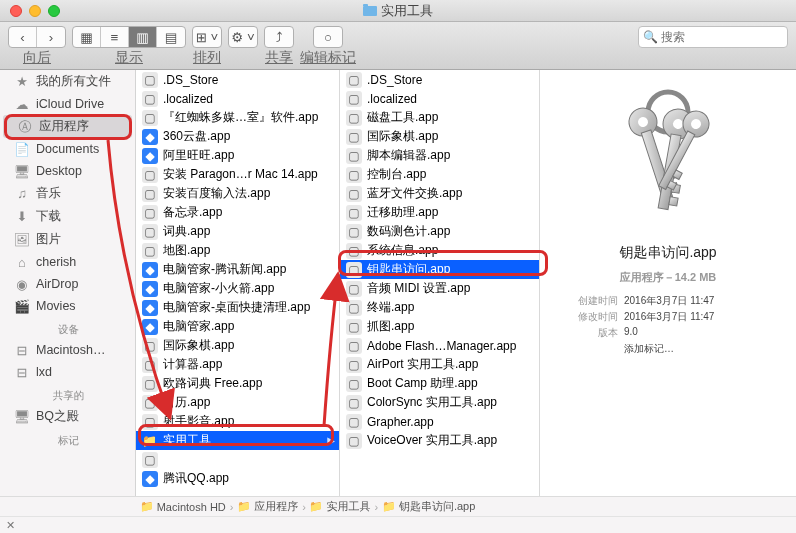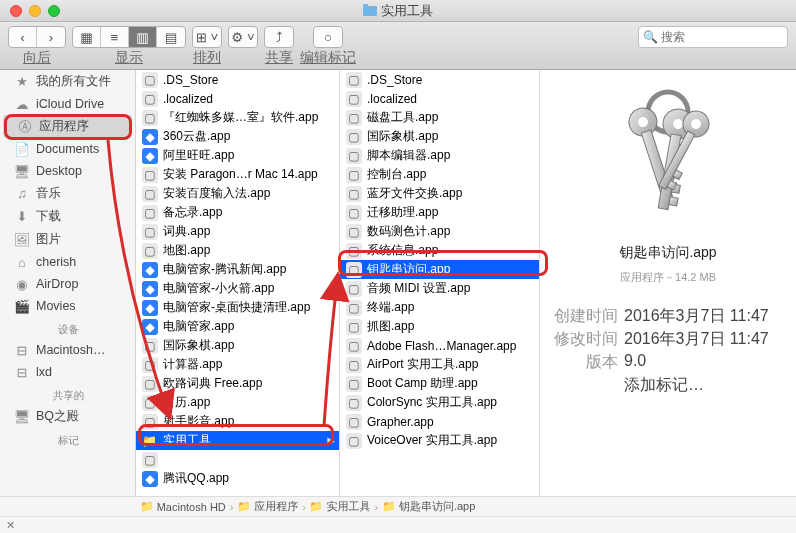--- a/index.html
+++ b/index.html
@@ -50,21 +50,21 @@
 .row.sel .chev{color:#cfe0ff;}
 .ico{width:16px;height:16px;display:inline-flex;align-items:center;justify-content:center;font-size:12px;border-radius:3px;flex-shrink:0;}
 .ico.app{background:#e8e8e8;color:#666;}
 .ico.blue{background:#2d7ff9;color:#fff;}
 .ico.folder{color:#71b6e8;}
 
 
 .preview{flex:1;display:flex;flex-direction:column;align-items:center;padding:14px 10px;font-size:11.5px;color:#666;}
 .keys-svg{width:160px;height:150px;}
 .prev-name{font-size:14px;color:#222;margin:10px 0 8px;}
-.meta-row{display:flex;width:100%;font-size:16px;padding:1px 0;}
+.meta-row{display:flex;width:100%;font-size:10px;padding:1px 0;}
 .meta-row .k{flex:0 0 74px;text-align:right;color:#999;padding-right:6px;}
 .meta-row .v{color:#444;}
 .add-tag{color:#2d7ff9;}
 
 
 .pathbar{height:20px;background:#f6f4f5;border-top:1px solid #dcdcdc;display:flex;align-items:center;font-size:11px;color:#555;padding-left:140px;gap:4px;}
 .pathbar .seg-p{display:flex;align-items:center;gap:3px;}
 .statusbar{height:17px;background:#f6f4f5;border-top:1px solid #e3e3e3;display:flex;align-items:center;justify-content:center;font-size:11px;color:#555;position:relative;}
 .statusbar .x{position:absolute;left:6px;color:#777;}
 
@@ -401,21 +401,21 @@
       </g>
       <g transform="translate(108,40) rotate(28)">
         <circle cx="0" cy="0" r="13" fill="url(#kg)" stroke="#777"></circle>
         <circle cx="0" cy="0" r="5" fill="#fff"></circle>
         <rect x="-4" y="10" width="8" height="62" fill="url(#kg)" stroke="#777"></rect>
         <rect x="4" y="50" width="7" height="7" fill="url(#kg)" stroke="#777"></rect>
         <rect x="4" y="62" width="7" height="7" fill="url(#kg)" stroke="#777"></rect>
       </g>
     </svg>
     <div class="prev-name">钥匙串访问.app</div>
-    <div style="color:#999;font-size:11px;margin-bottom:20px;">应用程序－14.2 MB</div>
+    <div style="color:#999;font-size:11px;margin-bottom:8px;font-weight:bold;">应用程序－14.2 MB</div>
     <div id="meta" style="width:100%;">
         <div class="meta-row">
           <span class="k">创建时间</span>
           <span class="v">2016年3月7日 11:47</span>
         </div>
         <div class="meta-row">
           <span class="k">修改时间</span>
           <span class="v">2016年3月7日 11:47</span>
         </div>
         <div class="meta-row">

